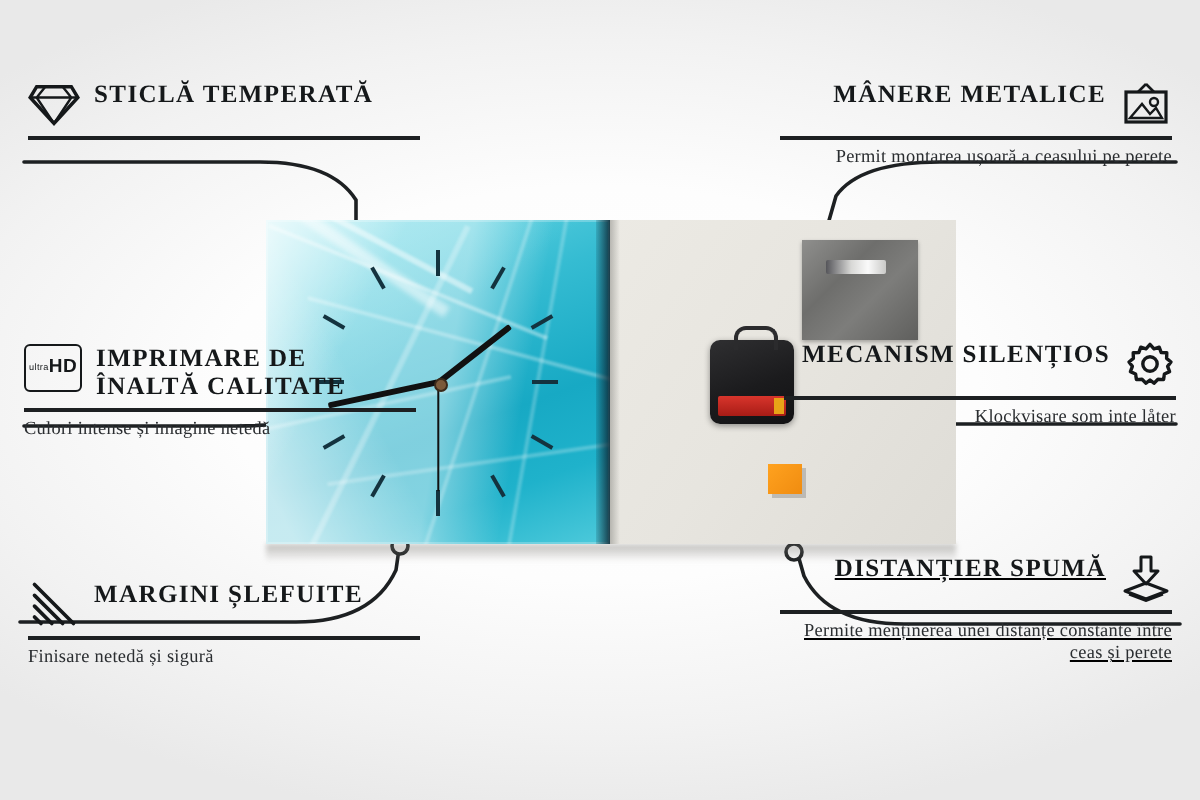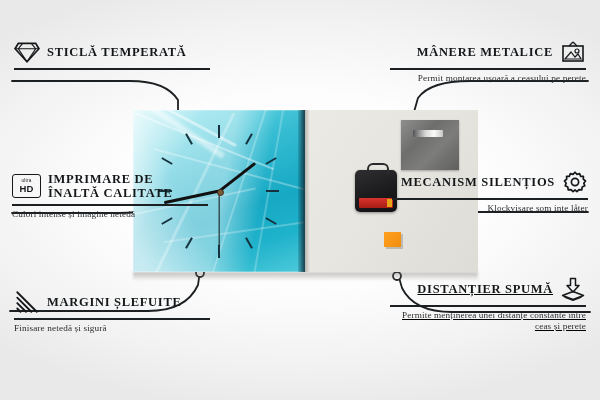--- a/index.html
+++ b/index.html
@@ -88,38 +88,38 @@
     position:absolute;left:79px;top:122px;width:17px;height:15px;
     background:linear-gradient(135deg,#ffa21f,#f08c10);
     box-shadow:2px 2px 0 rgba(140,138,132,.45);
   }
 
   
   .feat{position:absolute;width:196px;}
   .feat.left{text-align:left;}
   .feat.right{text-align:right;}
   .feat-head{
-    display:flex;align-items:center;gap:7px;
+    display:flex;gap:7px;
     padding-bottom:4px;
   }
   .feat.right .feat-head{flex-direction:row-reverse;}
   .feat-title{
     font-size:12.5px;font-weight:bold;color:#15181a;
     letter-spacing:.7px;line-height:1.12;text-transform:uppercase;
   }
   .rule{height:1.5px;background:#1d2022;width:100%;}
   .feat-sub{
     font-size:9.2px;color:#2a2d30;line-height:1.3;padding-top:3px;
     letter-spacing:.15px;
   }
   .ico{width:26px;height:24px;flex:0 0 26px;color:#15181a;}
   .ico svg{display:block;width:100%;height:100%;}
   .hd-badge{
     width:27px;height:22px;border:1.6px solid #15181a;border-radius:3px;
-    display:flex;flex-direction:column;align-items:center;justify-content:center;
+    display:flex;flex-direction:row;align-items:center;justify-content:center;
     line-height:1;color:#15181a;flex:0 0 27px;
   }
   .hd-top{font-size:4.6px;letter-spacing:.2px;font-family:"Liberation Sans",sans-serif;}
   .hd-main{font-size:9.5px;font-weight:bold;font-family:"Liberation Sans",sans-serif;letter-spacing:.2px;}
 </style>
 </head>
 <body>
 
 <div id="stage">
 

